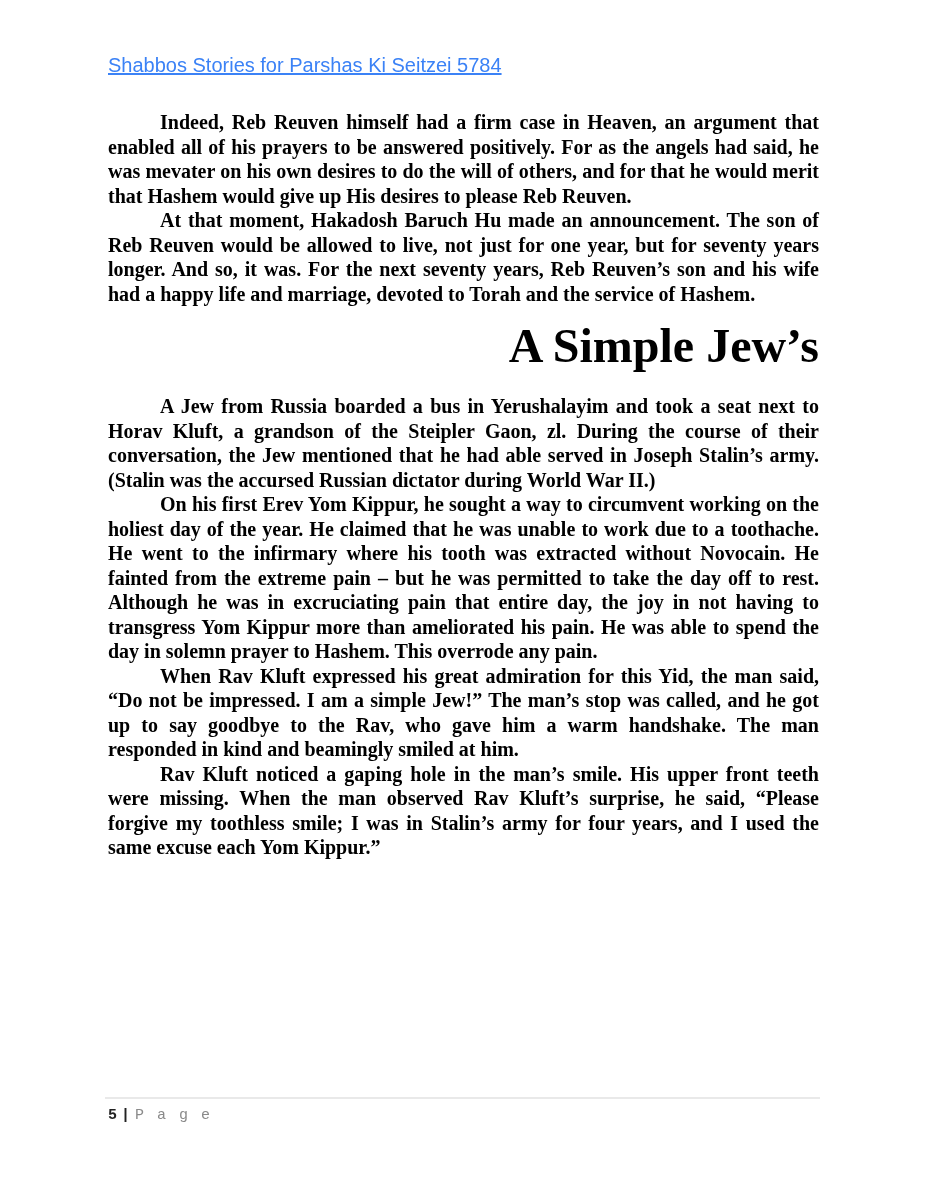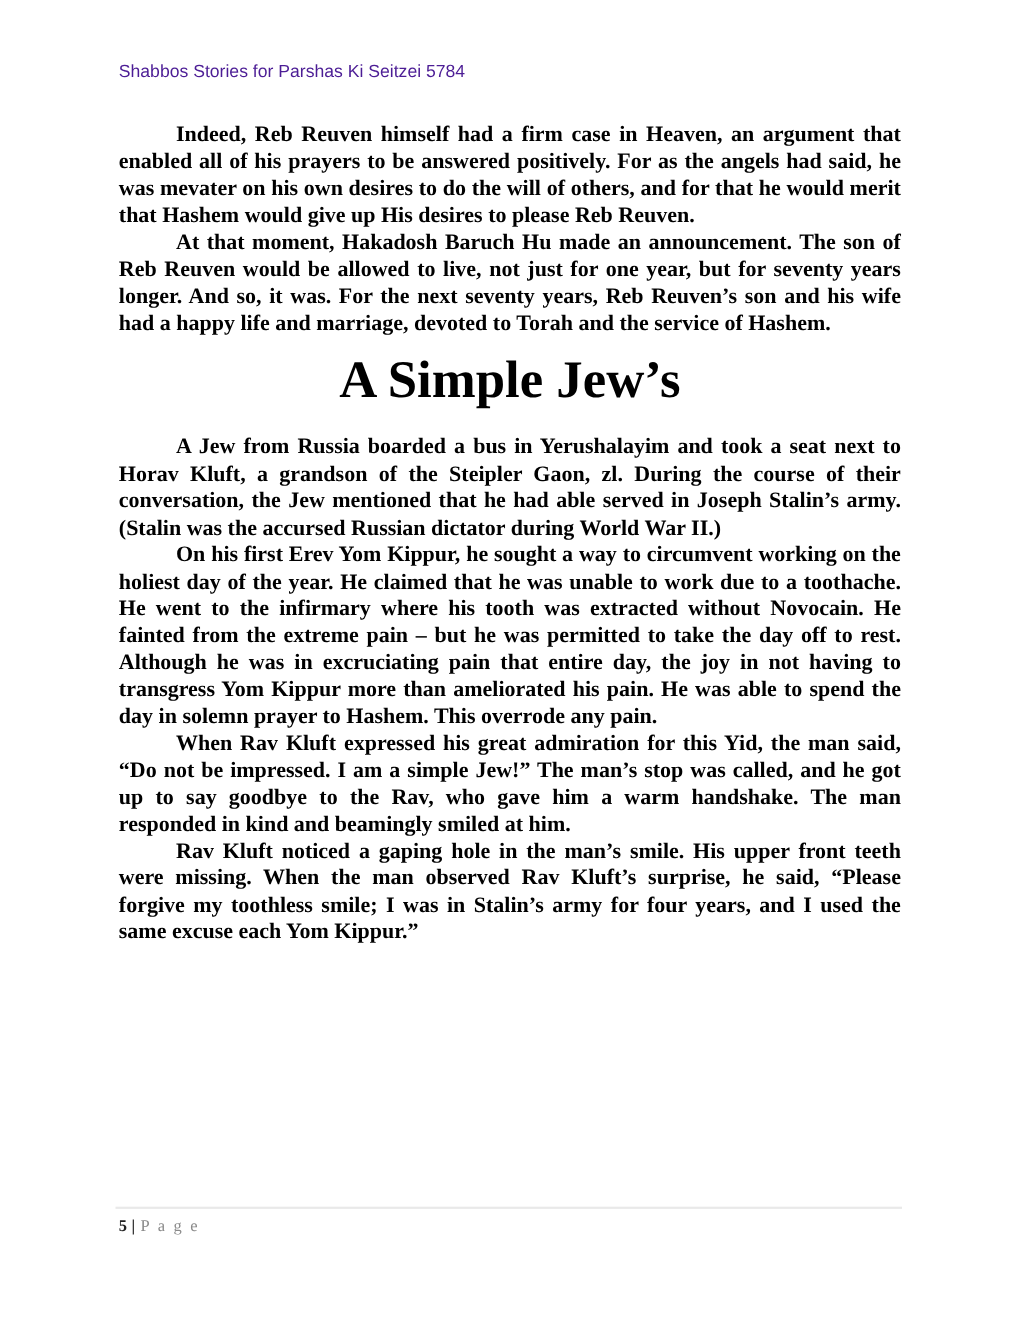--- a/index.html
+++ b/index.html
@@ -15,23 +15,24 @@
     overflow: hidden;
     font-family: "Liberation Serif", serif;
     color: #000000;
   }
   .doc-header {
     position: absolute;
     top: 56px;
     left: 108px;
     right: 108px;
     font-family: "Liberation Sans", sans-serif;
-    font-size: 16px;
+    font-size: 20px;
     line-height: 19px;
-    color: #4c1d95;
+    color: #3b82f6;
+    text-decoration: underline;
   }
   .content {
     position: absolute;
     top: 110px;
     left: 108px;
     width: 711px;
   }
   .body-para {
     margin: 0;
     font-size: 20px;
@@ -48,41 +49,41 @@
     text-align: justify;
     text-indent: 0;
     font-style: italic;
     color: #000000;
   }
   .story-title {
     margin: 9px 0 18px 0;
     font-size: 48px;
     line-height: 61px;
     font-weight: bold;
-    text-align: center;
+    text-align: right;
     text-indent: 0;
     color: #000000;
     font-family: "Liberation Serif", serif;
   }
   .story-title .title-line {
     display: block;
   }
   .footer-rule {
     position: absolute;
     top: 1097px;
     left: 105px;
     width: 715px;
     height: 0;
     border-top: 2px solid #e9e9e9;
   }
   .doc-footer {
     position: absolute;
     top: 1106px;
     left: 108px;
-    font-family: Liberation Serif, serif;
+    font-family: Liberation Mono, monospace;
     font-size: 15px;
     line-height: 19px;
     white-space: nowrap;
   }
   .footer-page-number {
     font-weight: bold;
     color: #222222;
   }
   .footer-separator {
     font-weight: bold;

